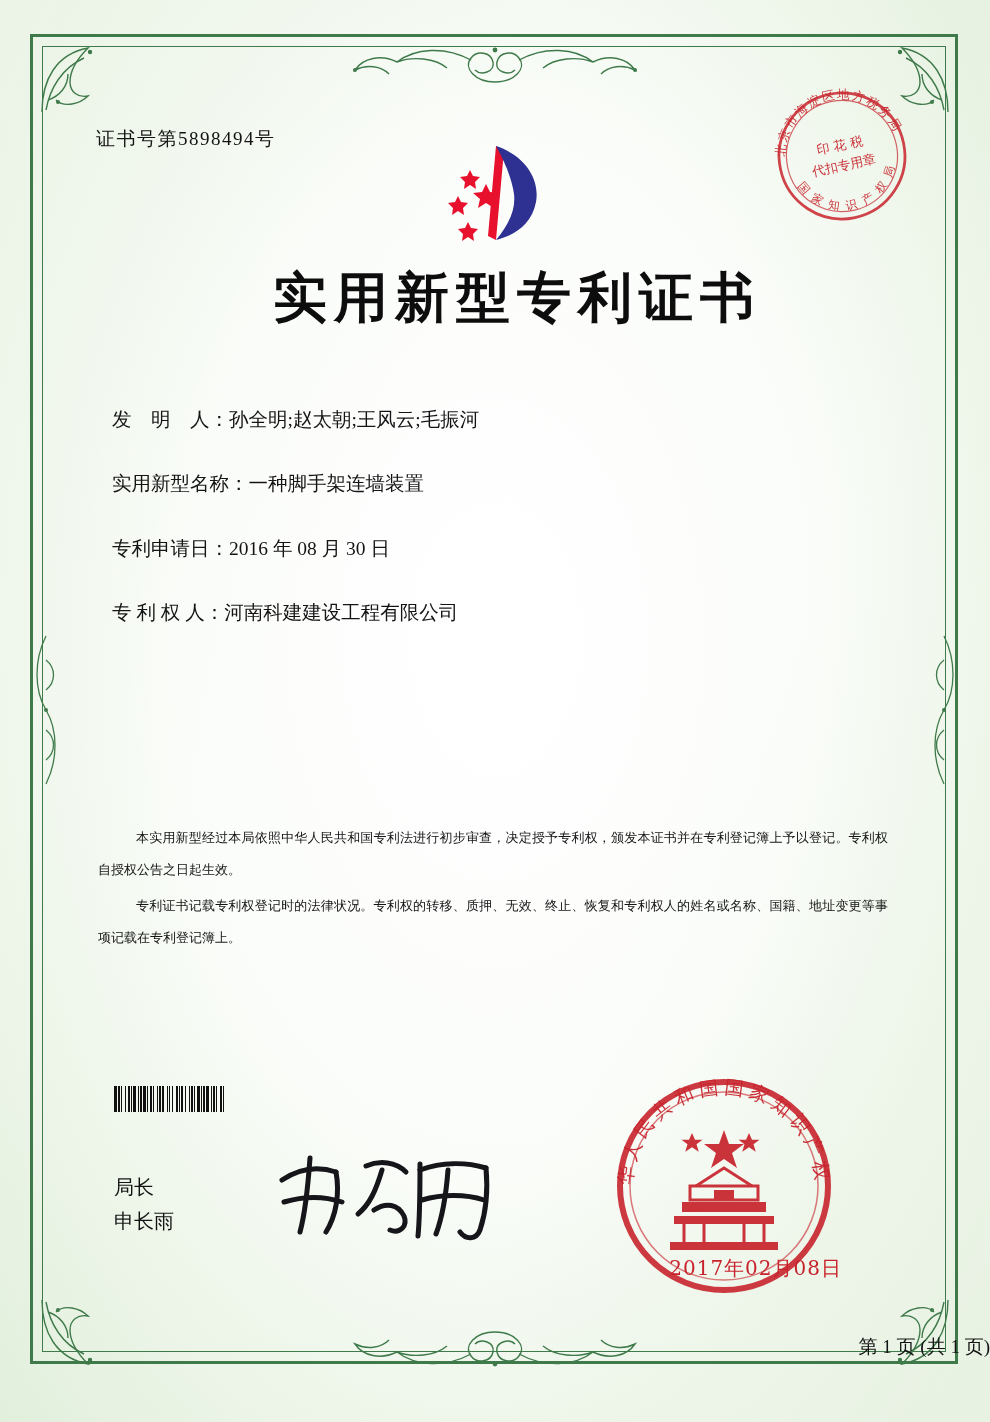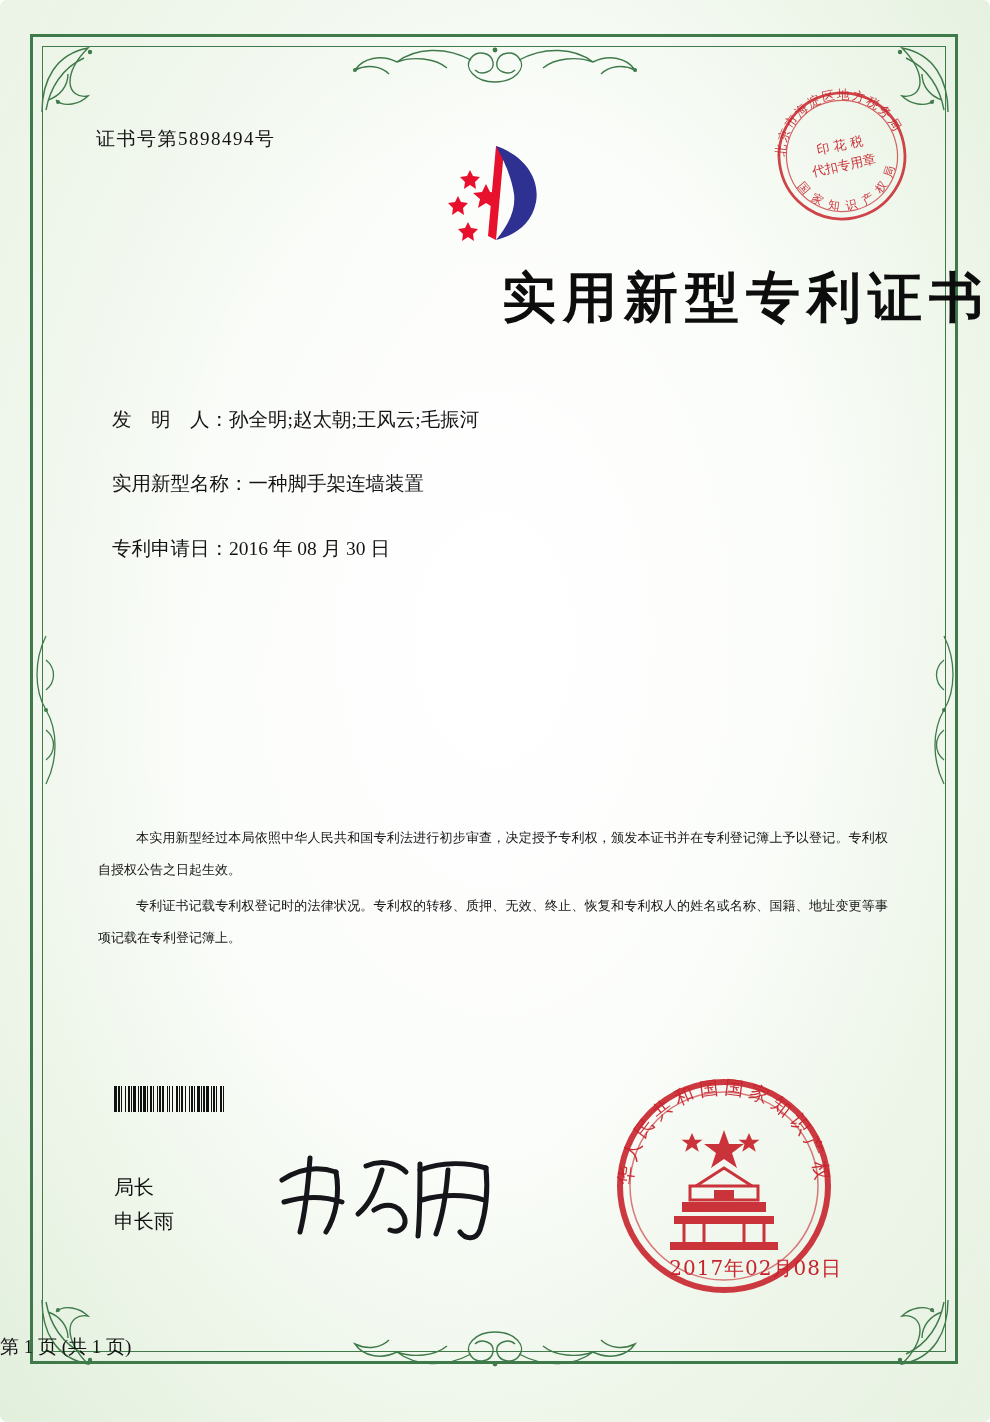--- a/index.html
+++ b/index.html
@@ -9,21 +9,20 @@
   }
   .page {
     position: relative;
     width: 990px;
     height: 1422px;
     overflow: hidden;
     background:
       radial-gradient(ellipse at 50% 45%, #ffffff 0%, #fbfdfa 45%, #eef6ea 72%, #e2efdc 100%);
     font-family: "Liberation Serif", "DejaVu Serif", serif;
     color: #1c1c1c;
-    border-radius: 7px;
   }
   
   .paper-tint {
     position: absolute;
     inset: 0;
     background:
       linear-gradient(115deg, rgba(240,246,236,0.55) 0%, rgba(255,255,255,0.0) 35%, rgba(255,255,255,0.0) 65%, rgba(236,244,231,0.6) 100%);
     pointer-events: none;
   }
   
@@ -98,21 +97,21 @@
     position: absolute;
     right: 74px; top: 82px;
     width: 148px; height: 148px;
     transform: rotate(-12deg);
   }
   .stamp-tax svg { width:100%; height:100%; display:block; }
 
   .title {
     position: absolute;
     left: 0; right: 0; top: 262px;
-    text-align: right;
+    text-align: center;
     font-size: 54px;
     font-weight: bold;
     letter-spacing: 7px;
     color: #0d0d0d;
     font-family: "DejaVu Serif", "Liberation Serif", serif;
     margin-left: 44px;
   }
 
   
   .fields {
@@ -183,21 +182,21 @@
     font-size: 20px;
     color: #c8232c;
     letter-spacing: 1px;
     font-family: "DejaVu Serif", serif;
     white-space: nowrap;
   }
 
   .page-no {
     position: absolute;
     left: 0; right: 0; bottom: 62px;
-    text-align: left;
+    text-align: right;
     font-size: 19px;
     color: #141414;
   }
 </style>
 </head>
 <body>
 
 <div class="page">
   <div class="paper-tint"></div>
 
@@ -314,20 +313,21 @@
       <text x="80" y="95" font-size="14" fill="#c8232c" text-anchor="middle" font-family="'DejaVu Serif',serif" opacity="0.92">代扣专用章</text>
     </svg>
   </div>
 
   <div class="title">实用新型专利证书</div>
 
   <div class="fields">
     <div class="field"><span class="label">发　明　人：</span><span class="value">孙全明;赵太朝;王风云;毛振河</span></div>
     <div class="field"><span class="label">实用新型名称：</span><span class="value">一种脚手架连墙装置</span></div>
     <div class="field"><span class="label">专利申请日：</span><span class="value">2016 年 08 月 30 日</span></div>
+    <div class="field"><span class="label">专 利 权 人：</span><span class="value">河南科建建设工程有限公司</span></div>
   </div>
 
   <div class="body-text">
     <p>本实用新型经过本局依照中华人民共和国专利法进行初步审查，决定授予专利权，颁发本证书并在专利登记簿上予以登记。专利权自授权公告之日起生效。</p>
     <p>专利证书记载专利权登记时的法律状况。专利权的转移、质押、无效、终止、恢复和专利权人的姓名或名称、国籍、地址变更等事项记载在专利登记簿上。</p>
   </div>
 
   <div class="barcode" id="barcode">
       <i style="width: 3px; background: rgb(17, 17, 17);"></i>
       <i style="width: 1px; background: transparent;"></i>

